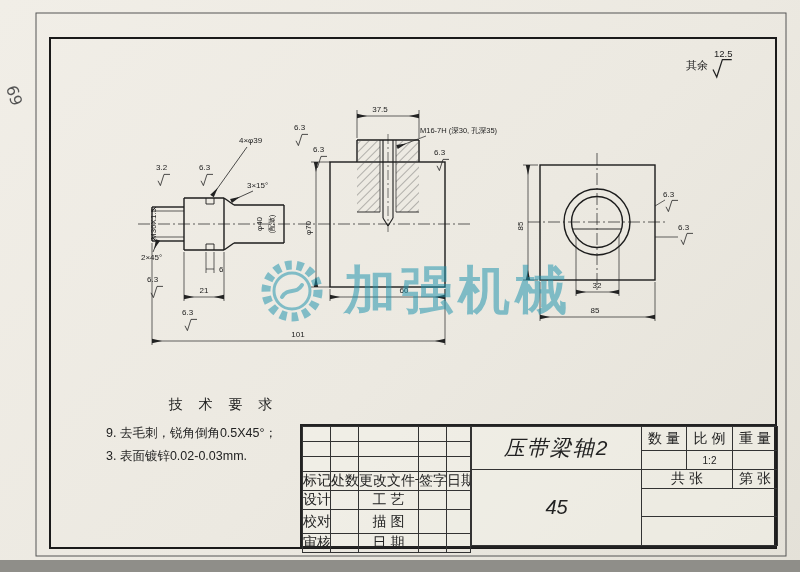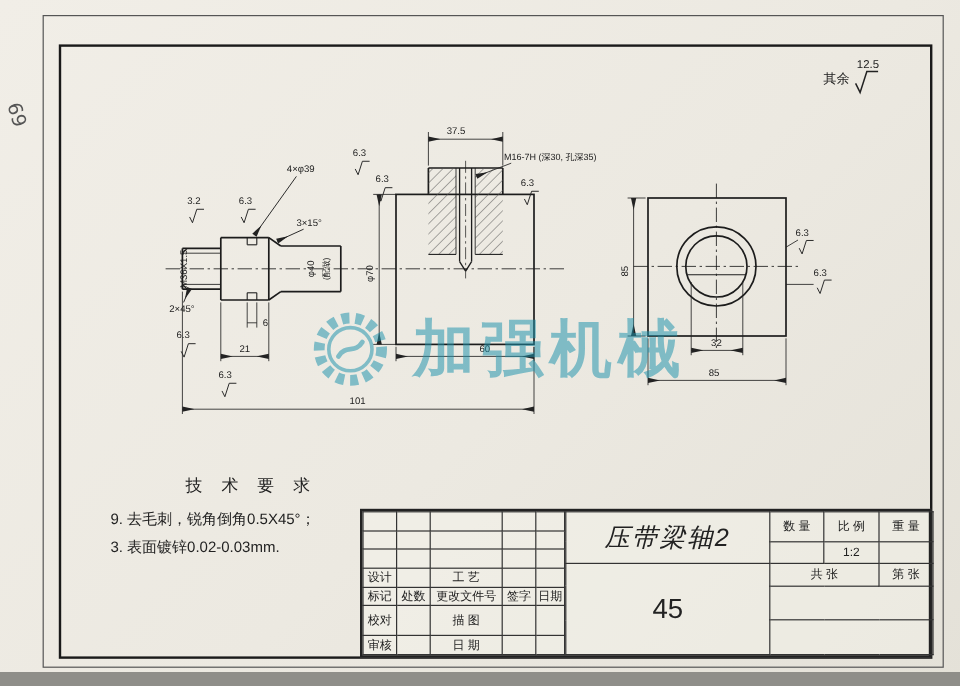--- a/index.html
+++ b/index.html
@@ -18,33 +18,33 @@
     position:absolute;left:4px;top:86px;transform:rotate(74deg);
     font-size:16px;color:#555;font-family:"DejaVu Sans",sans-serif;
   }
   .watermark{
     position:absolute;left:260px;top:256px;display:flex;align-items:center;gap:20px;
     opacity:.52;pointer-events:none;
   }
   .watermark .wm-text{
     font-size:52px;font-weight:bold;color:#1d93ad;letter-spacing:5px;white-space:nowrap;
   }
-  .techreq{position:absolute;left:92px;top:396px;width:235px;}
+  .techreq{position:absolute;left:106px;top:396px;width:235px;}
   .techreq .tr-title{font-size:14px;letter-spacing:6px;text-align:center;margin-bottom:8px;}
   .techreq .tr-item{font-size:12.5px;line-height:1.85;white-space:nowrap;}
   .titleblock{
     position:absolute;left:300px;top:424px;width:476px;height:124px;
     display:flex;border:2px solid #222;box-sizing:border-box;background:rgba(250,248,242,.35);
   }
   table{border-collapse:collapse;table-layout:fixed;}
-  td{border:1px solid #333;font-size:10px;text-align:center;padding:0;overflow:hidden;white-space:nowrap;}
+  td{border:1px solid #333;font-size:14px;text-align:center;padding:0;overflow:hidden;white-space:nowrap;}
   .tb-left{width:170px;height:120px;}
   .tb-right{width:306px;height:120px;}
   td.name-cell{font-size:21px;letter-spacing:2px;font-style:italic;}
-  td.material-cell{font-size:23px;}
+  td.material-cell{font-size:20px;font-style:italic;}
   td.val-cell{font-size:10px;}
 </style>
 </head>
 <body>
 
 <div class="page">
 
   <svg viewBox="0 0 800 572" width="800" height="572" style="position:absolute;left:0;top:0">
     <defs>
       <pattern id="hatch" width="6" height="6" patternUnits="userSpaceOnUse" patternTransform="rotate(45)">
@@ -262,33 +262,33 @@
             <td></td>
           </tr>
       <tr style="height:15px">
             <td></td>
             <td></td>
             <td></td>
             <td></td>
             <td></td>
           </tr>
       <tr style="height:15px">
-            <td>设计</td>
-            <td></td>
-            <td>工 艺</td>
-            <td></td>
-            <td></td>
-          </tr>
-      <tr style="height:15px">
         <td>标记</td>
         <td>处数</td>
         <td>更改文件号</td>
         <td>签字</td>
         <td>日期</td>
       </tr>
+      <tr style="height:15px">
+            <td>设计</td>
+            <td></td>
+            <td>工 艺</td>
+            <td></td>
+            <td></td>
+          </tr>
       <tr style="height:24px">
             <td>校对</td>
             <td></td>
             <td>描 图</td>
             <td></td>
             <td></td>
           </tr>
       <tr style="height:15px">
             <td>审核</td>
             <td></td>

